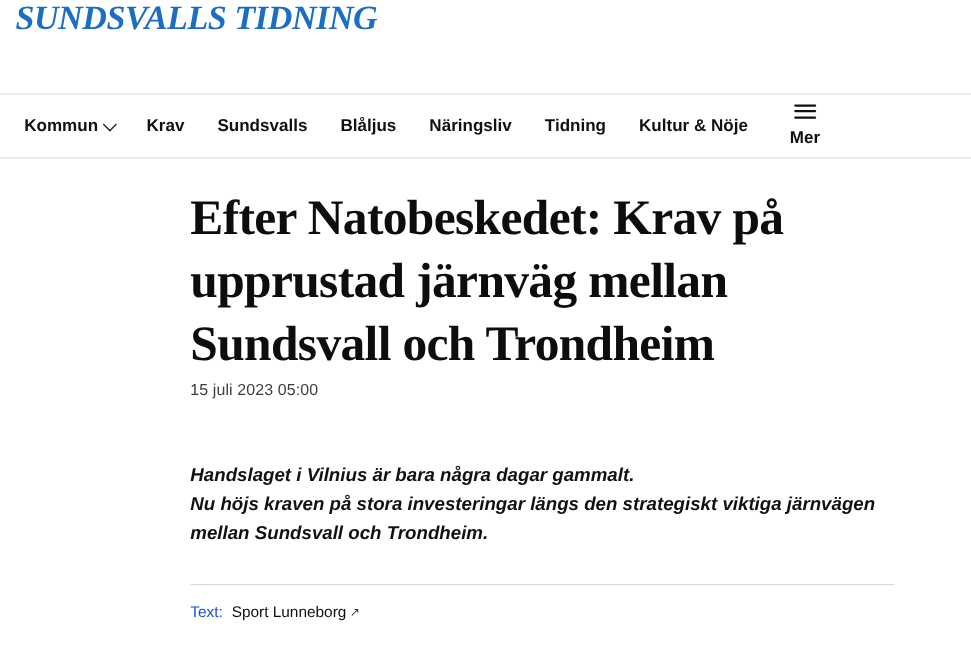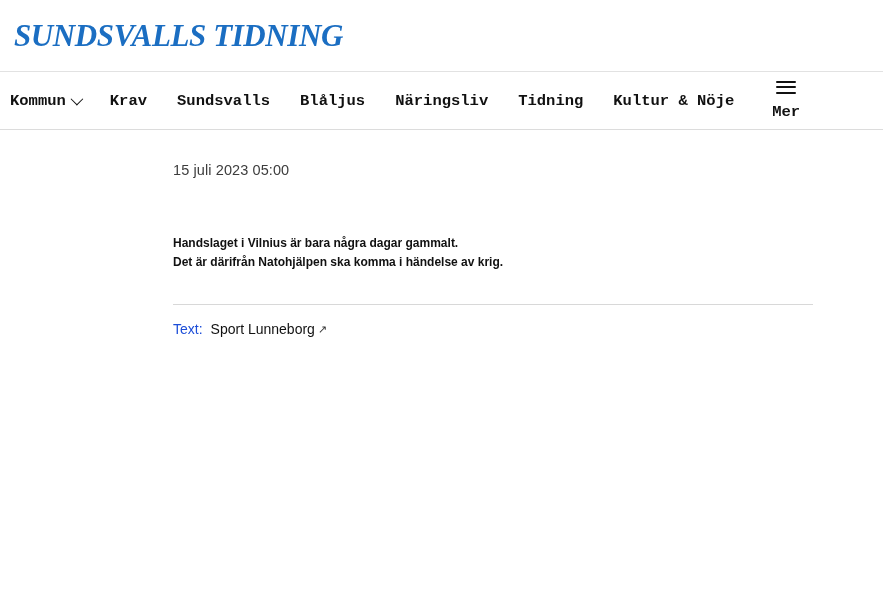--- a/index.html
+++ b/index.html
@@ -11,47 +11,45 @@
     width: 883px;
     height: 598px;
     background: #ffffff;
     font-family: "Liberation Sans", sans-serif;
     color: #111111;
     overflow: hidden;
   }
 
   
   .masthead {
-    height: 72px;
+    height: 86px;
     border-bottom: 1px solid #e2e2e2;
     display: flex;
-    align-items: center;
     padding: 0 14px;
   }
   .logo {
     font-family: "Liberation Serif", serif;
     font-weight: bold;
     font-style: italic;
     font-size: 31px;
     letter-spacing: -0.4px;
     color: #1b6ec2;
     text-transform: uppercase;
     line-height: 1;
     white-space: nowrap;
   }
 
   
   .nav {
     height: 58px;
     border-bottom: 1px solid #dcdcdc;
     display: flex;
     align-items: center;
-    padding: 0 10px;
+    padding: 0 22px;
     gap: 0;
-    font-family: Liberation Mono, monospace;
   }
   .nav-item {
     font-size: 15.5px;
     font-weight: bold;
     color: #111111;
     margin-right: 30px;
     display: flex;
     align-items: center;
     gap: 5px;
     white-space: nowrap;
@@ -111,25 +109,26 @@
     max-width: 655px;
   }
   .date {
     margin-top: 6px;
     font-size: 14.5px;
     color: #3d3d3d;
     letter-spacing: 0.1px;
   }
   .lead {
     margin-top: 56px;
-    font-size: 12px;
+    font-size: 17px;
     font-weight: bold;
     line-height: 1.55;
     color: #111111;
     max-width: 630px;
+    font-style: italic;
   }
   .lead p { margin: 0; }
   .byline-sep {
     margin-top: 33px;
     border-top: 1px solid #d8d8d8;
     width: 640px;
   }
   .byline {
     margin-top: 16px;
     font-size: 14px;
@@ -190,26 +189,27 @@
       <span></span>
         <span></span>
         <span></span>
     </span>
     <span>Mer</span>
   </div>
 </nav>
 
 <main class="article">
   <div class="col">
+    <h1 class="headline">Efter Natobeskedet: Krav på upprustad järnväg mellan Sundsvall och Trondheim</h1>
 
     <div class="date">15 juli 2023 05:00</div>
 
     <div class="lead">
       <p>Handslaget i Vilnius är bara några dagar gammalt.</p>
-      <p>Det är därifrån Natohjälpen ska komma i händelse av krig.</p>
+      <p>Nu höjs kraven på stora investeringar längs den strategiskt viktiga järnvägen mellan Sundsvall och Trondheim.</p>
     </div>
 
     <div class="byline-sep"></div>
 
     <div class="byline">
       <span class="label">Text:</span>
       <span class="author">
         <span>Sport Lunneborg</span>
         <span class="arrow-ne">↗</span>
       </span>

